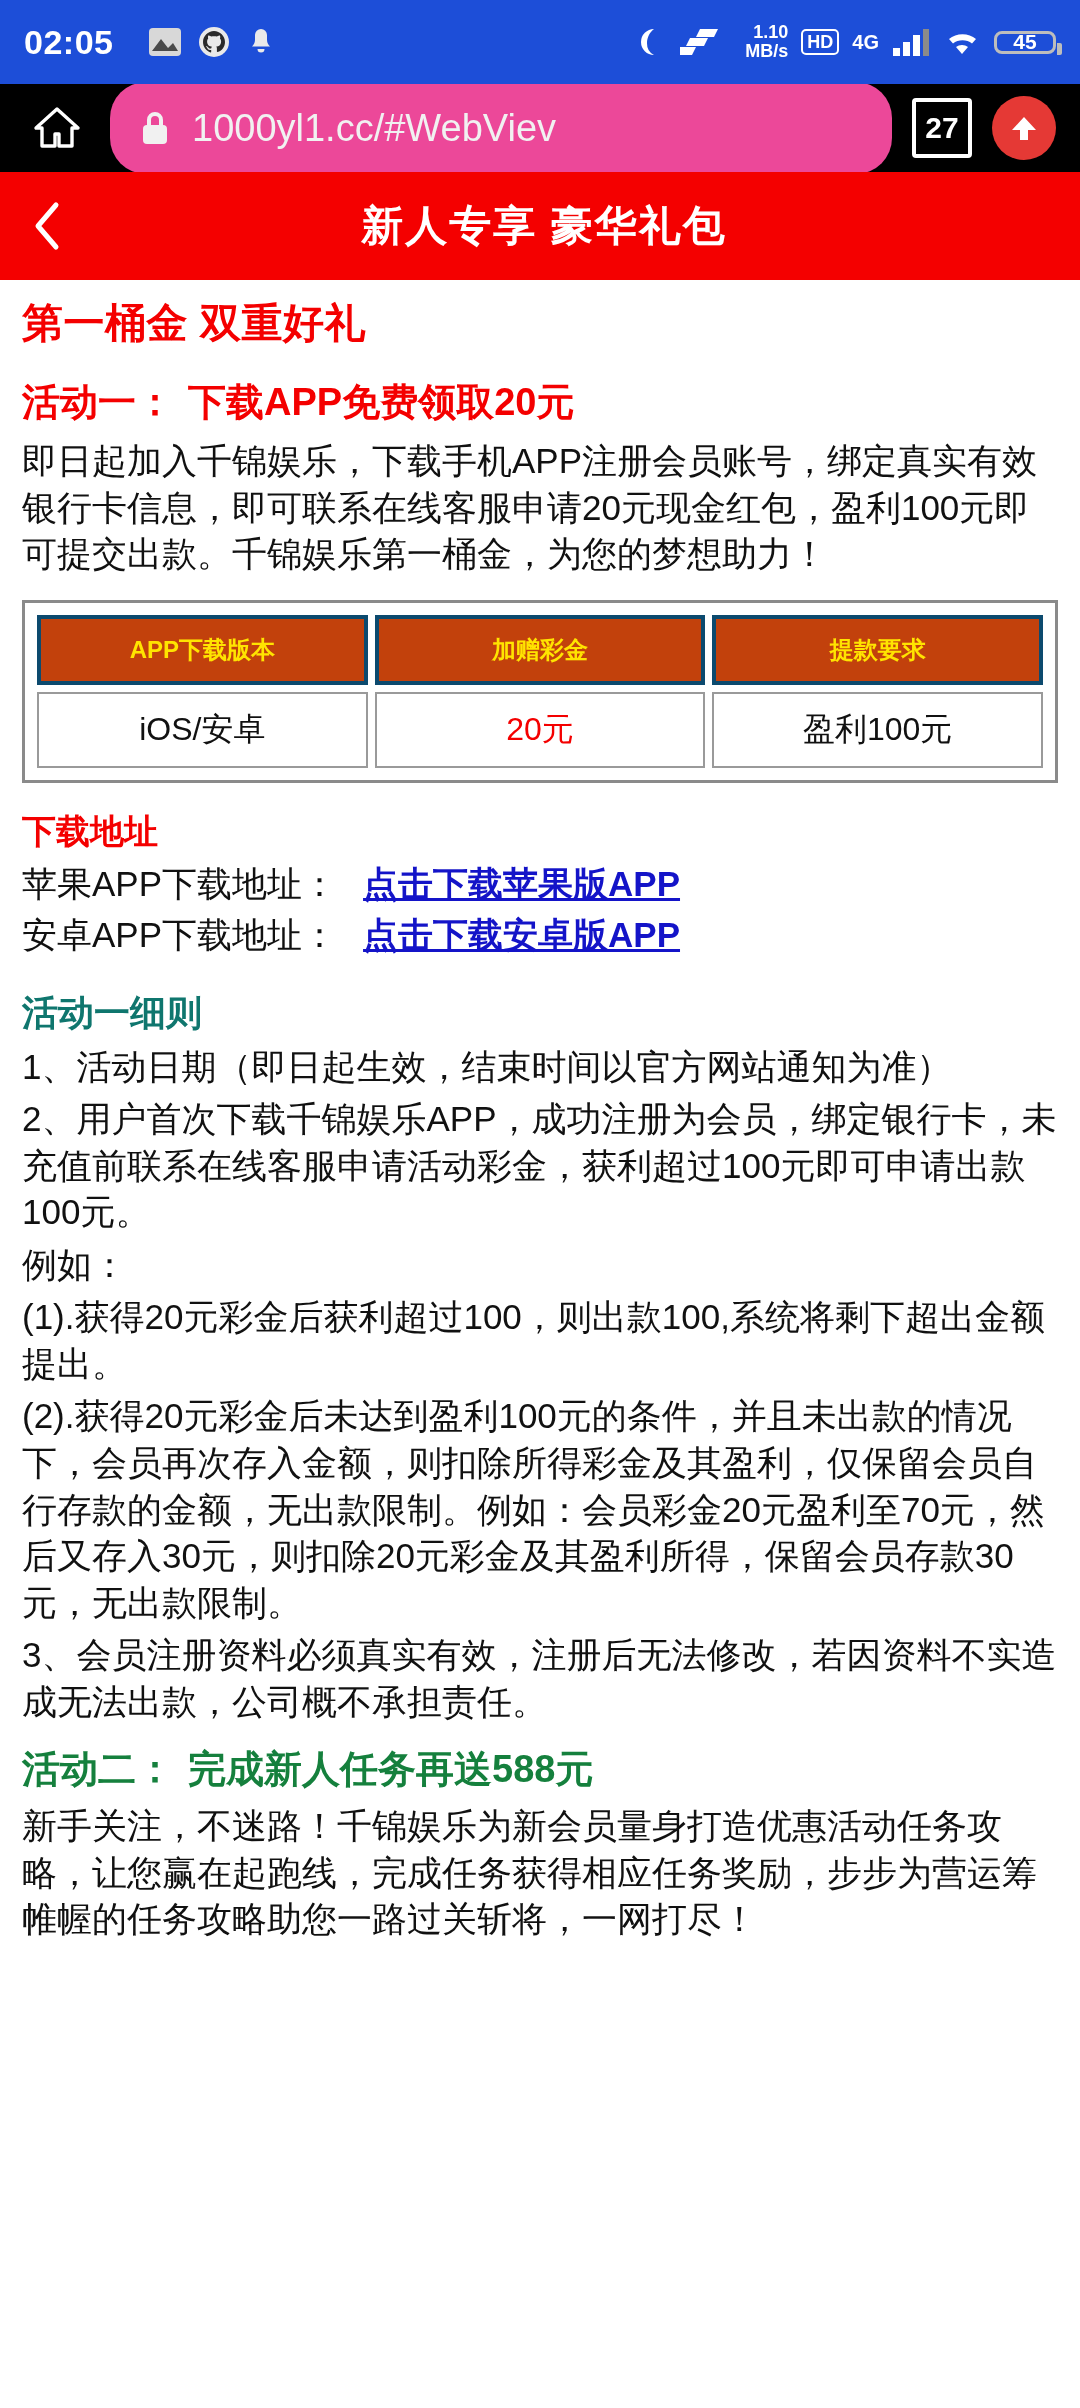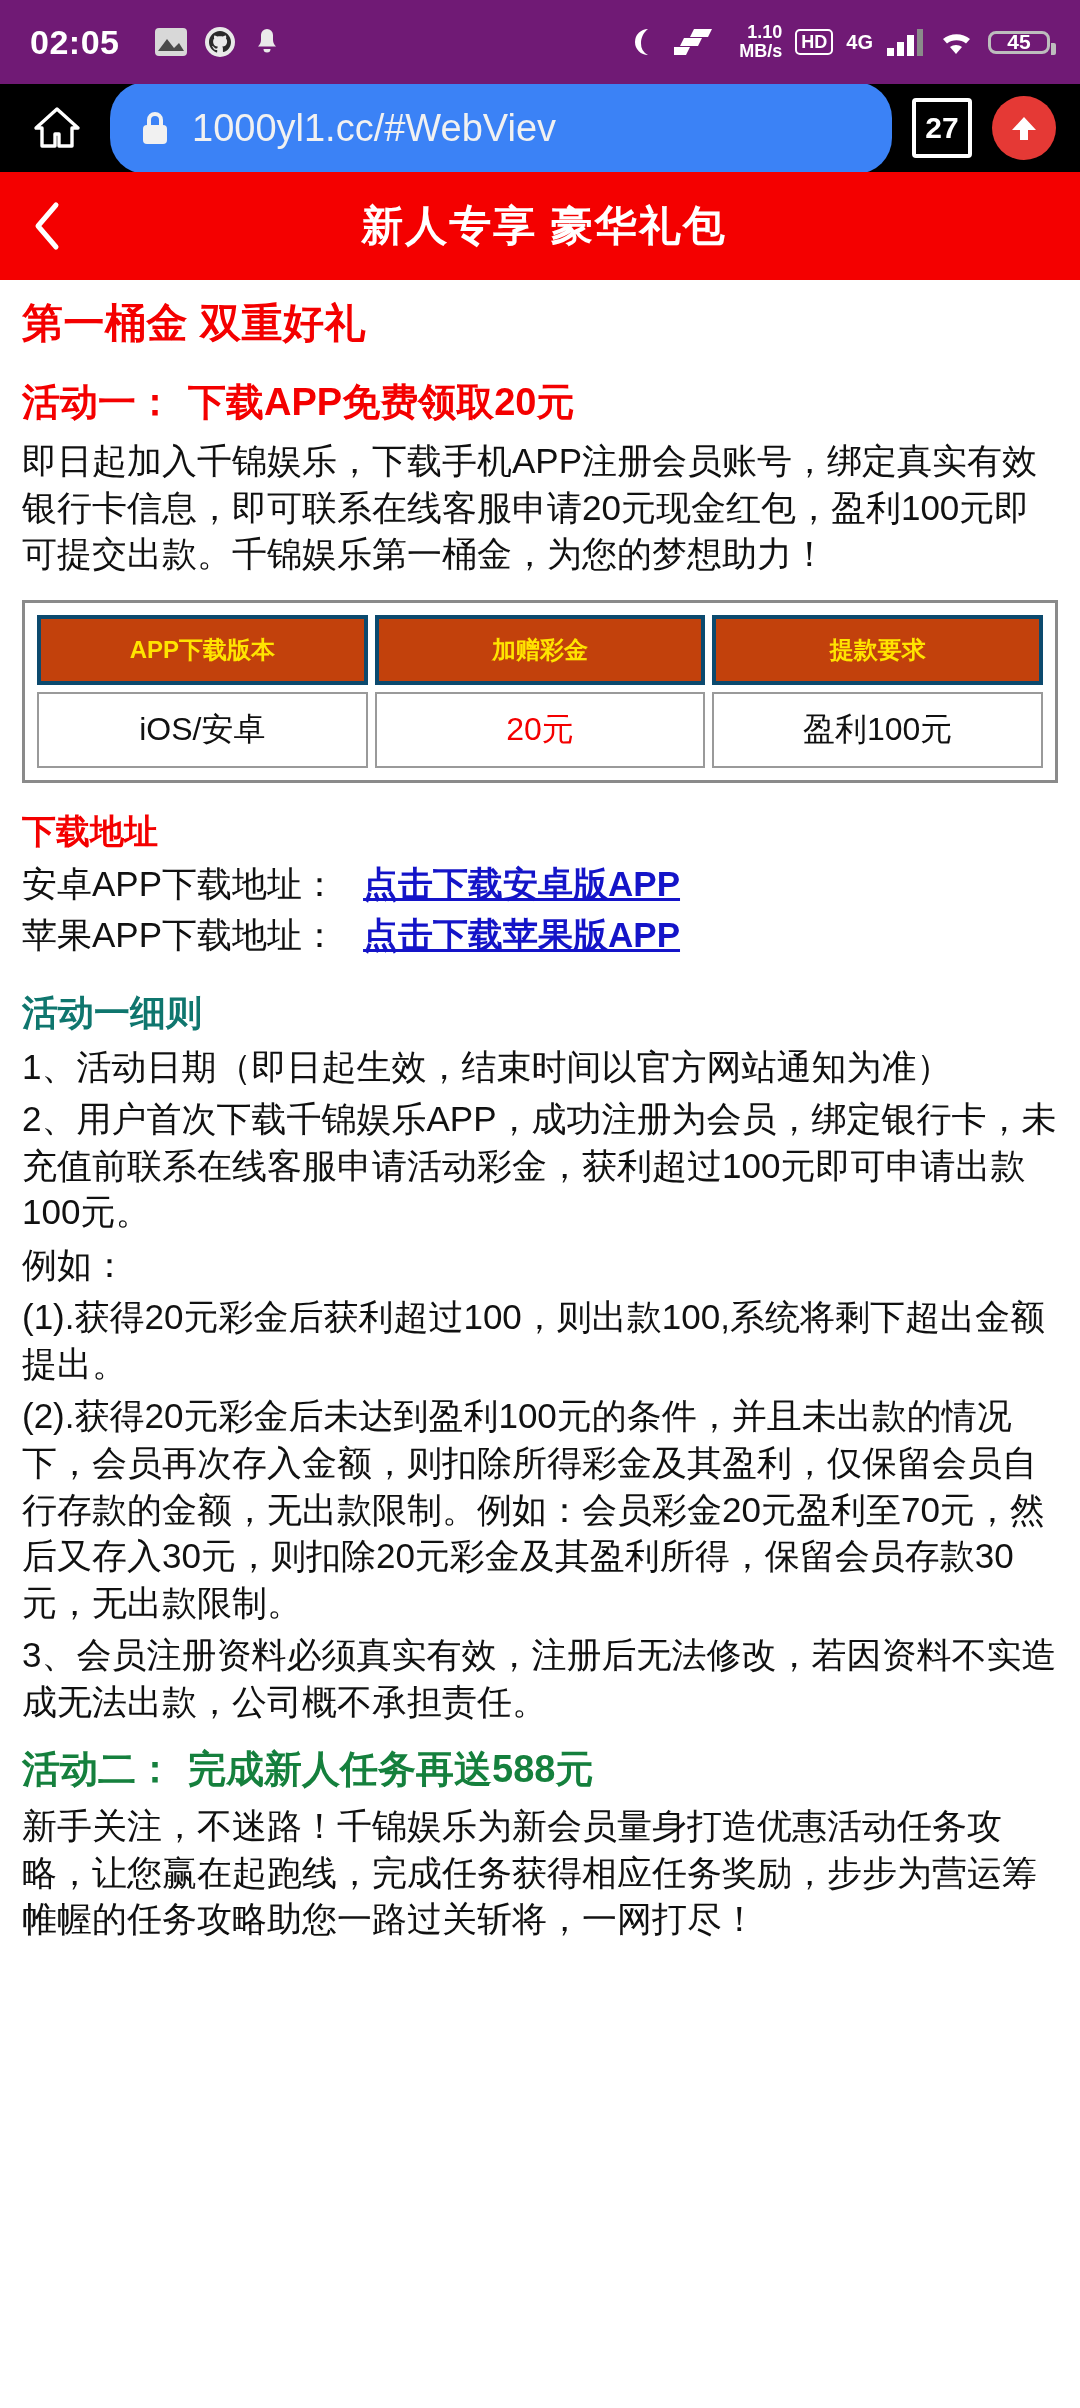--- a/index.html
+++ b/index.html
@@ -8,25 +8,25 @@
     width: 1080px;
     height: 2408px;
     background: #fff;
     font-family: "Liberation Sans", "DejaVu Sans", sans-serif;
     overflow: hidden;
   }
 
   
   .statusbar {
     height: 84px;
-    background: #701a75;
+    background: #1d4ed8;
     color: #fff;
     display: flex;
     align-items: center;
-    padding: 0 30px;
+    padding: 0 24px;
     position: relative;
   }
   .sb-clock {
     font-size: 34px;
     font-weight: 600;
     letter-spacing: 0.5px;
     min-width: 110px;
   }
   .sb-left-icons { display: flex; align-items: center; gap: 16px; margin-left: 14px; }
   .sb-right { margin-left: auto; display: flex; align-items: center; gap: 13px; }
@@ -53,21 +53,21 @@
     background: #000;
     display: flex;
     align-items: center;
     padding: 0 24px;
     gap: 20px;
   }
   .home-btn { width: 66px; height: 66px; display: flex; align-items: center; justify-content: center; }
   .urlbar {
     flex: 1;
     height: 92px;
-    background: #3b82f6;
+    background: #ec4899;
     border-radius: 36px;
     display: flex;
     align-items: center;
     padding: 0 28px;
     gap: 20px;
     overflow: hidden;
   }
   .url-text {
     color: #f1f1f1;
     font-size: 38px;
@@ -303,26 +303,26 @@
         <td class="red">20元</td>
         <td>盈利100元</td>
       </tr>
     </tbody>
       </table>
   </div>
 
   <div class="dl-title">下载地址</div>
 
   <div class="dl-row">
+    <span class="lbl">苹果APP下载地址：</span>
+    <a class="lnk" href="#">点击下载苹果版APP</a>
+  </div>
+  <div class="dl-row">
     <span class="lbl">安卓APP下载地址：</span>
     <a class="lnk" href="#">点击下载安卓版APP</a>
-  </div>
-  <div class="dl-row">
-    <span class="lbl">苹果APP下载地址：</span>
-    <a class="lnk" href="#">点击下载苹果版APP</a>
   </div>
 
   <div class="rules-title">活动一细则</div>
   <p class="body-text">1、活动日期（即日起生效，结束时间以官方网站通知为准）</p>
   <p class="body-text">2、用户首次下载千锦娱乐APP，成功注册为会员，绑定银行卡，未充值前联系在线客服申请活动彩金，获利超过100元即可申请出款100元。</p>
   <p class="body-text">例如：</p>
   <p class="body-text">(1).获得20元彩金后获利超过100，则出款100,系统将剩下超出金额提出。</p>
   <p class="body-text">(2).获得20元彩金后未达到盈利100元的条件，并且未出款的情况下，会员再次存入金额，则扣除所得彩金及其盈利，仅保留会员自行存款的金额，无出款限制。例如：会员彩金20元盈利至70元，然后又存入30元，则扣除20元彩金及其盈利所得，保留会员存款30元，无出款限制。</p>
   <p class="body-text">3、会员注册资料必须真实有效，注册后无法修改，若因资料不实造成无法出款，公司概不承担责任。</p>
 

